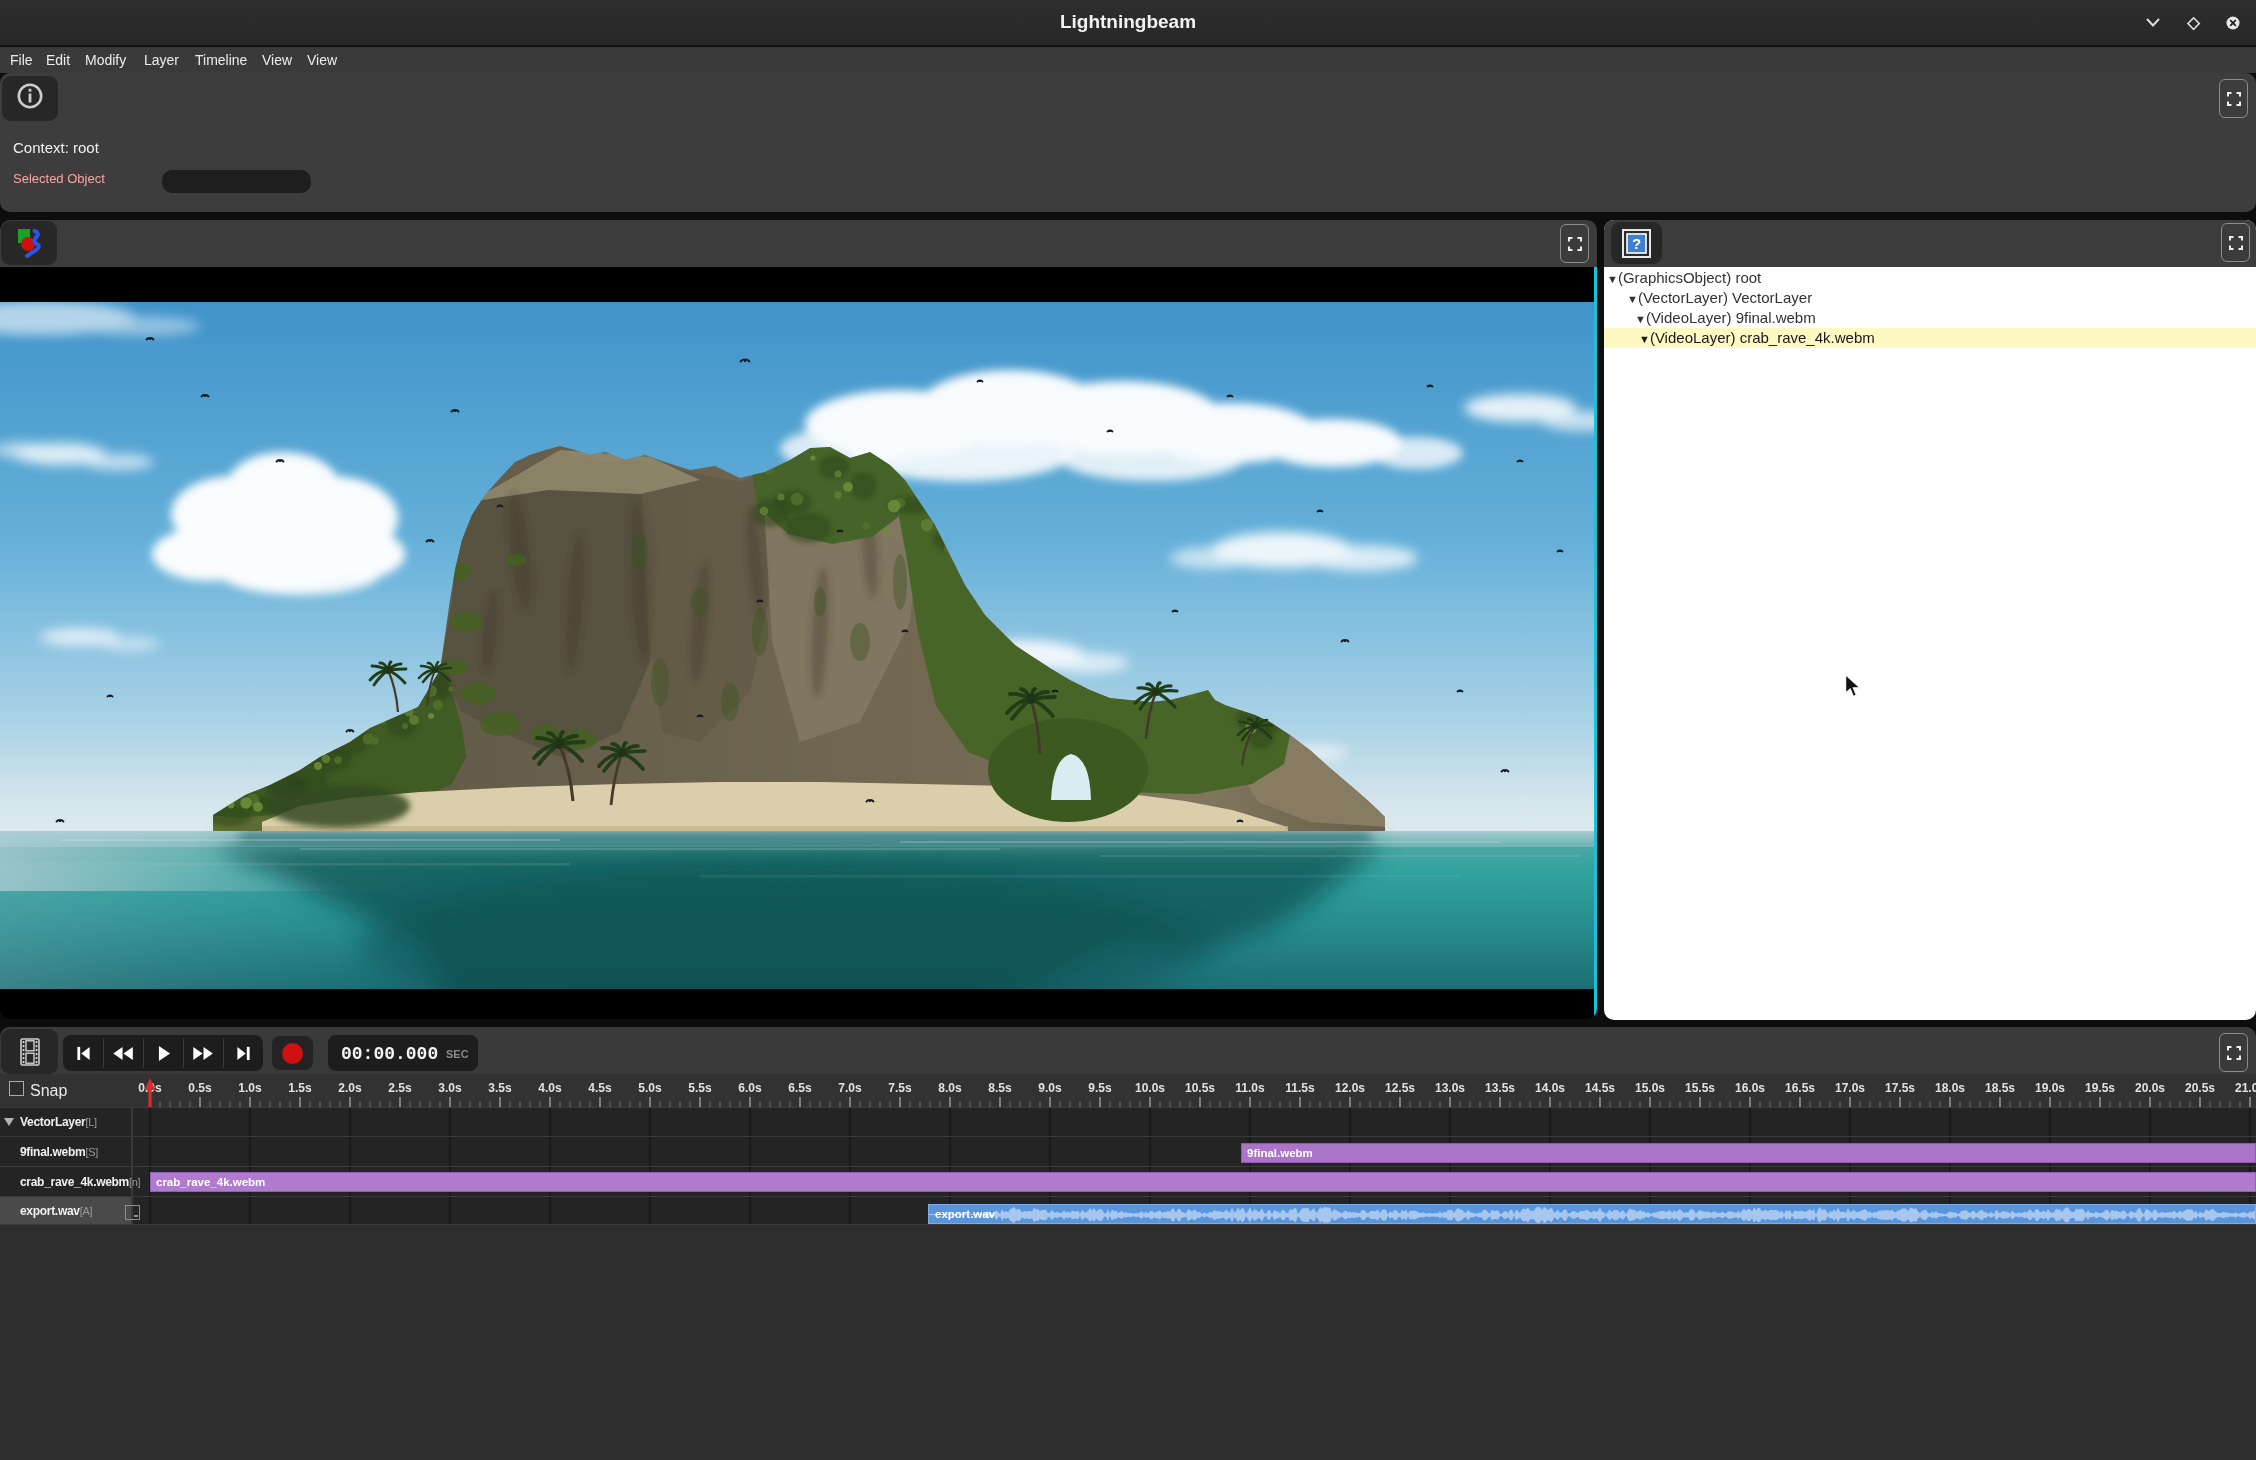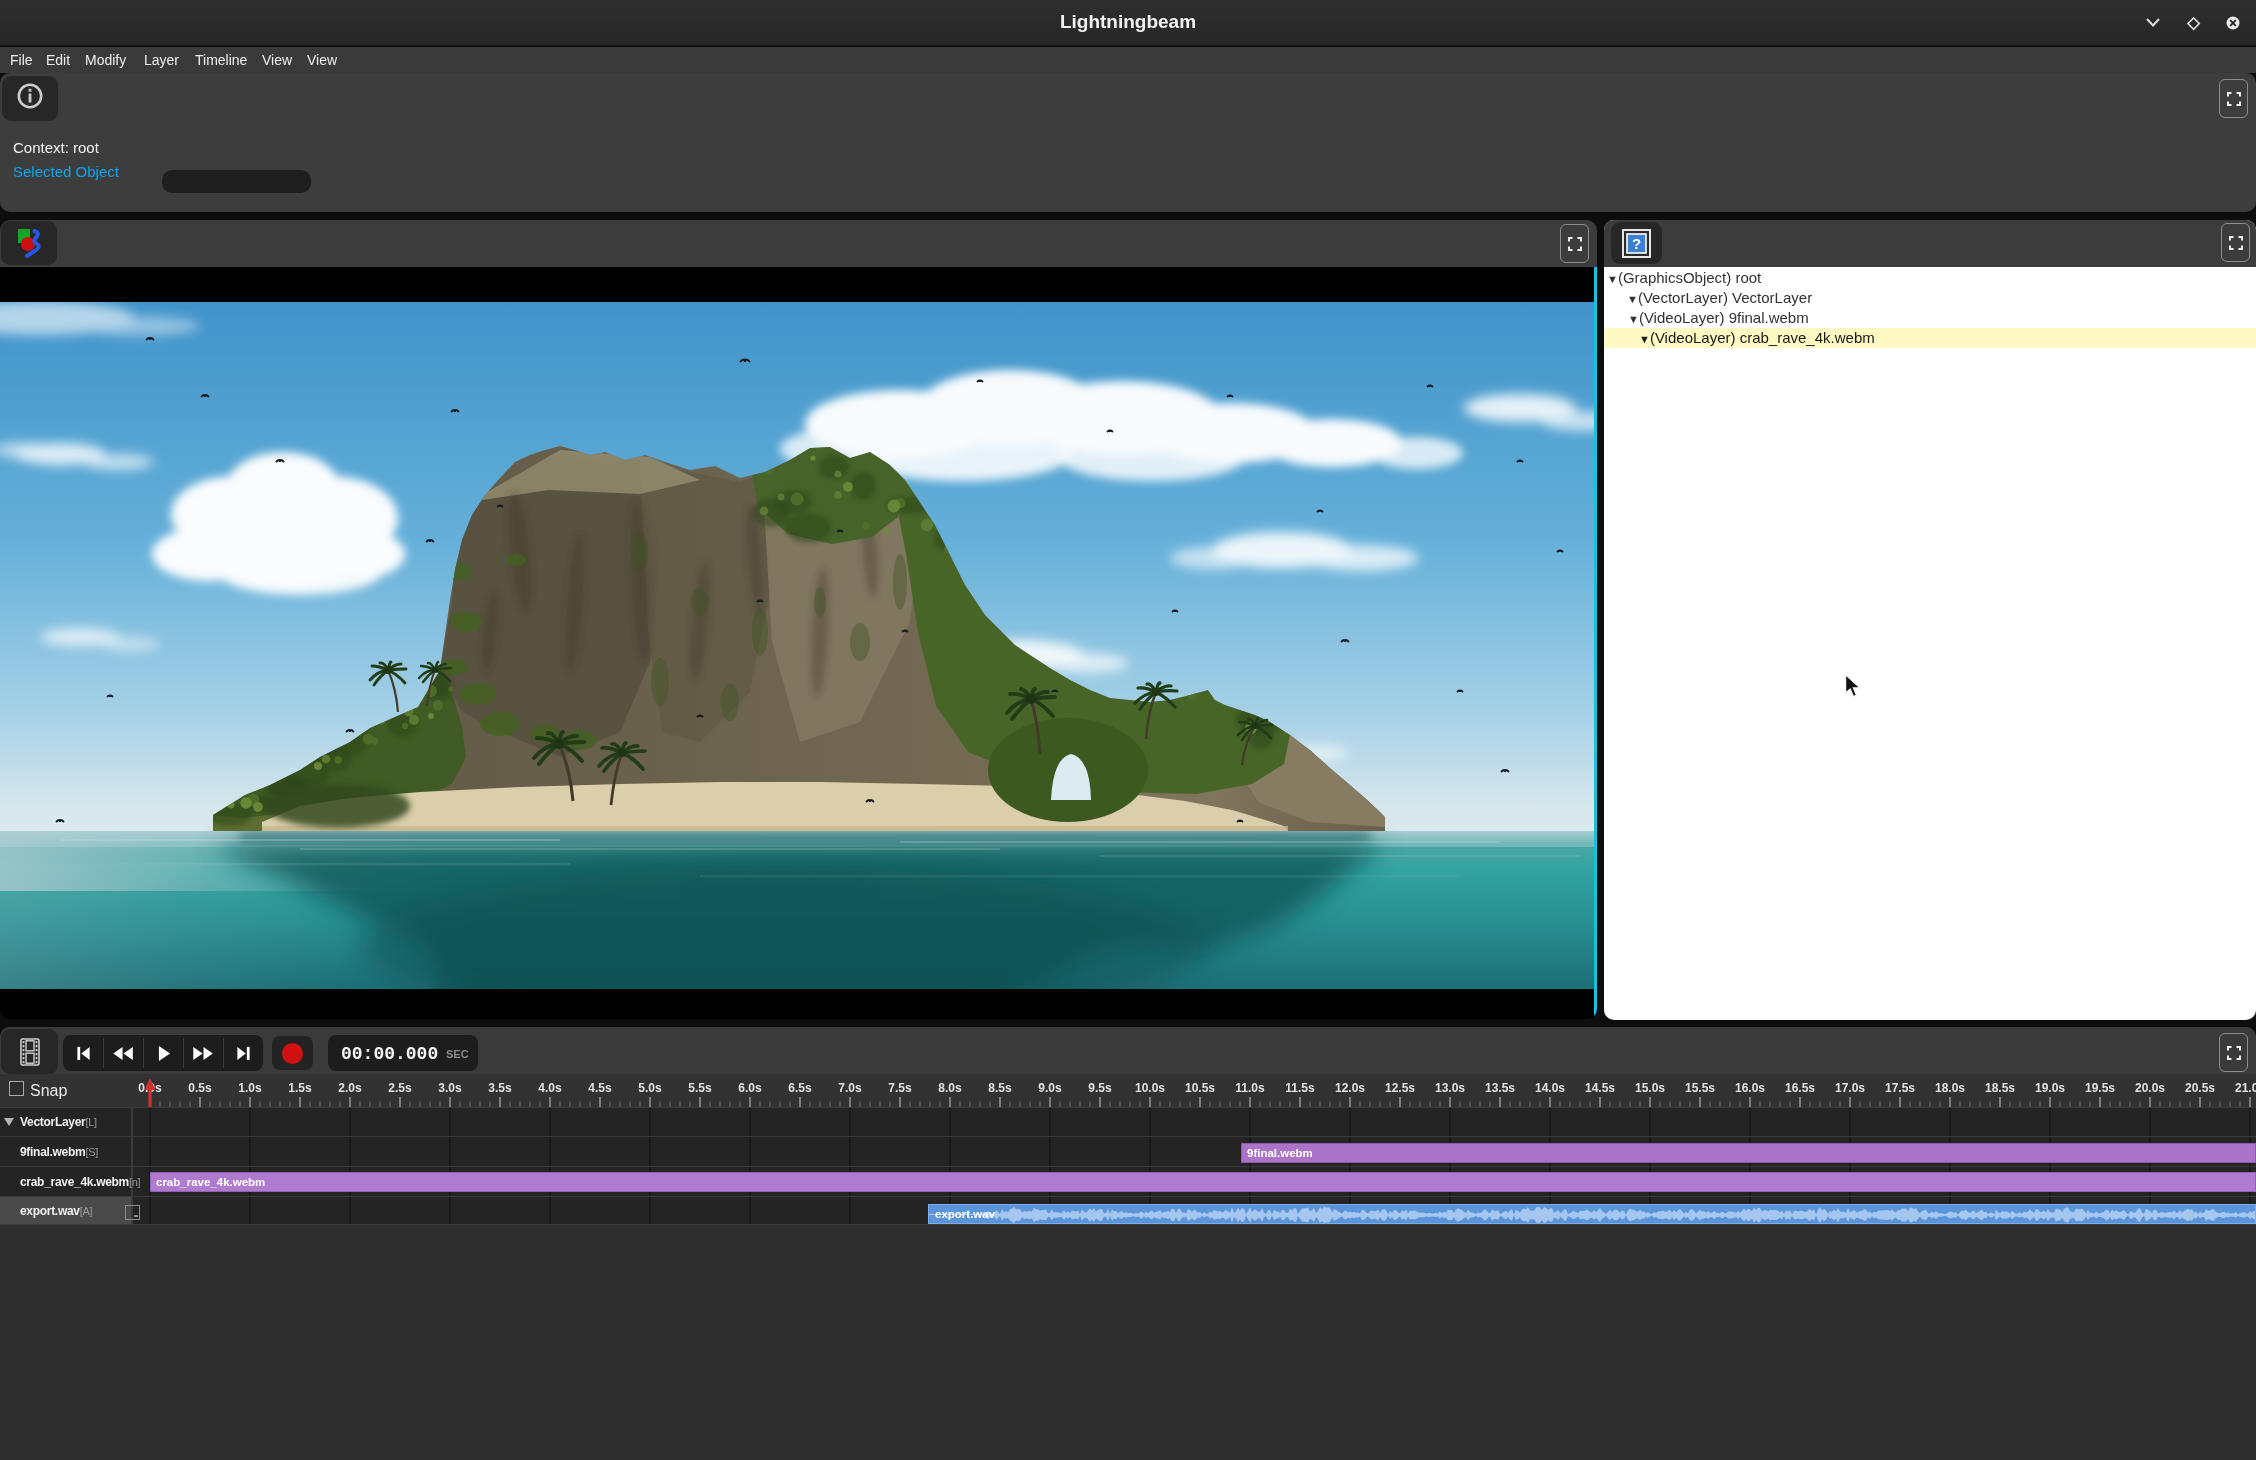--- a/index.html
+++ b/index.html
@@ -11,21 +11,21 @@
 #title { width:100%; text-align:center; line-height:44px; color:#f2f2f2;
   font-size:19px; font-weight:bold; }
 #menubar { left:0; top:47px; width:2256px; height:26px; background:#3a3a3a; }
 .mi { position:absolute; top:5px; font-size:14px; color:#ededed; }
 .panel { background:#3d3d3d; border-radius:10px; }
 .iconbox { position:absolute; background:#272727; border-radius:9px; }
 .xbtn { position:absolute; width:29px; height:39px; border:1.5px solid #8d8d8d;
   border-radius:6px; }
 .xbtn svg { position:absolute; left:7px; top:12px; }
 #ctx { left:13px; top:66px; font-size:15px; color:#f0f0f0; }
-#selobj { left:13px; top:90px; font-size:15px; color:#0ea5e9; }
+#selobj { left:13px; top:98px; font-size:13px; color:#fca5a5; }
 #selinput { left:162px; top:97px; width:149px; height:23px; background:#1e1e1e;
   border-radius:10px; }
 #stage { left:0; top:220px; width:1597px; height:799px; background:#000;
   border-radius:10px; overflow:hidden; }
 #stagehead { left:0; top:0; width:1597px; height:47px; background:#3c3c3c; }
 #treepanel { left:1604px; top:220px; width:652px; height:800px; background:#fff;
   border-radius:10px; overflow:hidden; }
 #treehead { left:0; top:0; width:652px; height:47px; background:#3c3c3c; }
 .trow { position:absolute; left:0; width:652px; height:20px; font-size:15px;
   line-height:20px; color:#323232; white-space:pre; }
@@ -474,21 +474,21 @@
       <text x="14.5" y="20" text-anchor="middle" font-size="15" font-weight="bold" fill="#fff" font-family="Liberation Sans">?</text>
     </svg>
   </div>
   <div class="xbtn" style="left:617px;top:3px">
       <svg width="14" height="14" viewBox="0 0 14 14">
         <path d="M1 4.5 L1 1 L4.5 1 M9.5 1 L13 1 L13 4.5 M13 9.5 L13 13 L9.5 13 M4.5 13 L1 13 L1 9.5" stroke="#f0f0f0" stroke-width="2" fill="none"></path>
       </svg>
     </div>
   <div class="trow" style="top:48px;padding-left:3px"><span style="font-size:11px">▼</span>(GraphicsObject) root</div>
   <div class="trow" style="top:68px;padding-left:23px"><span style="font-size:11px">▼</span>(VectorLayer) VectorLayer</div>
-  <div class="trow" style="top:88px;padding-left:24px"><span style="font-size:11px">▼</span>(VideoLayer) 9final.webm</div>
+  <div class="trow" style="top:88px;padding-left:31px"><span style="font-size:11px">▼</span>(VideoLayer) 9final.webm</div>
   <div class="trow" style="top:108px;padding-left:35px;background:#fef9c3;color:#191919"><span style="font-size:11px">▼</span>(VideoLayer) crab_rave_4k.webm</div>
   <svg class="abs" style="left:240px;top:454px" width="18" height="26" viewBox="0 0 18 26">
     <path d="M1.6 0.8 L1.6 19 L6.3 15 L9.3 22.6 L12.4 21.2 L9.4 13.8 L16 13.8 Z" fill="#101010" stroke="#f5f5f5" stroke-width="1.3"></path>
   </svg>
 </div>
 
 <div class="abs" id="timeline">
   <div class="abs" id="tltoolbar"></div>
   <div class="iconbox" style="left:1px;top:2px;width:57px;height:45px">
     <svg style="position:absolute;left:19px;top:9px" width="20" height="28" viewBox="0 0 20 28">

